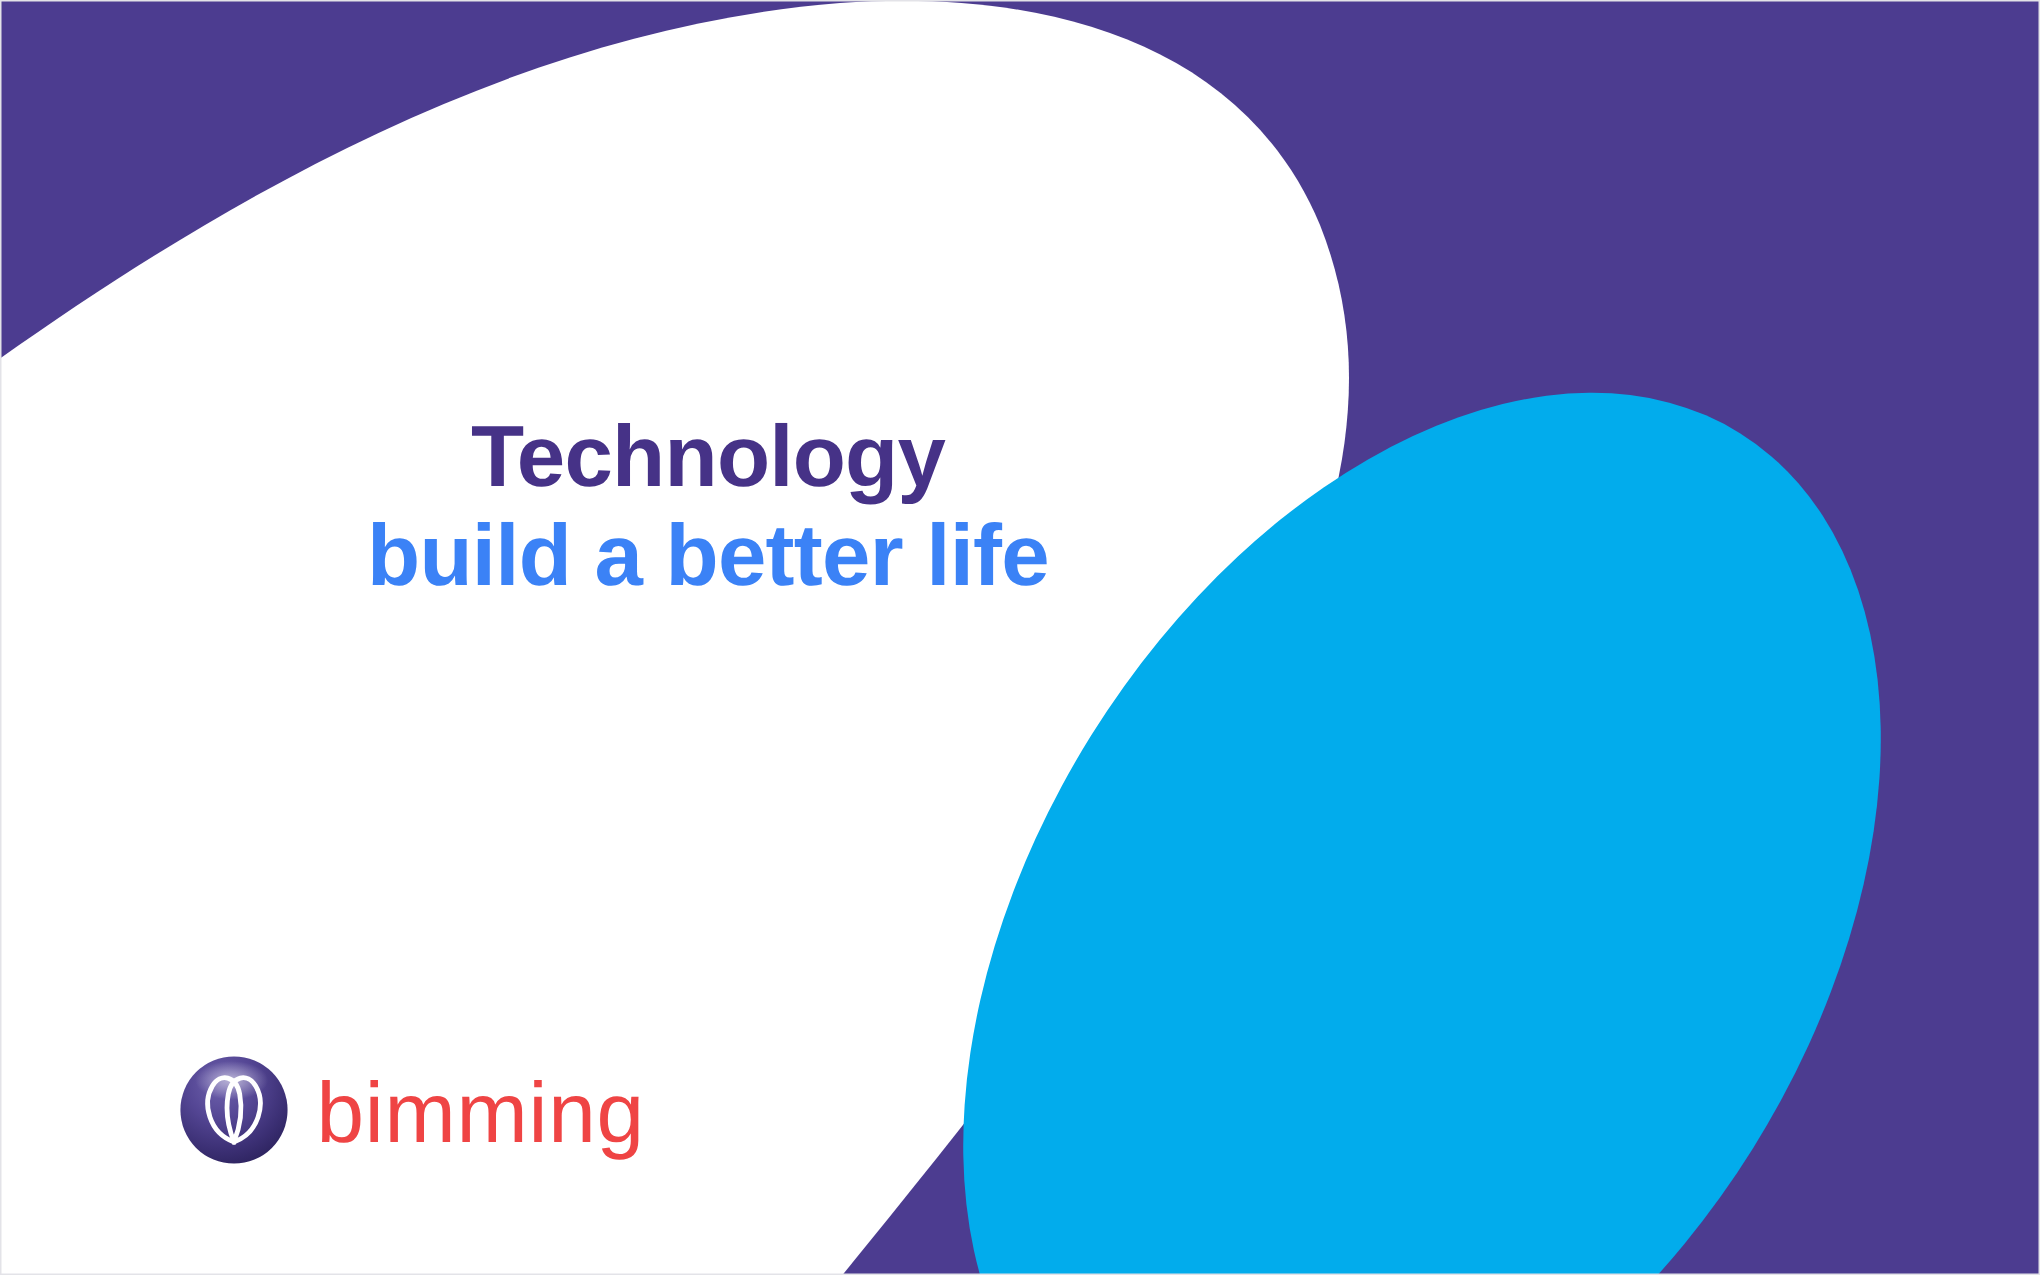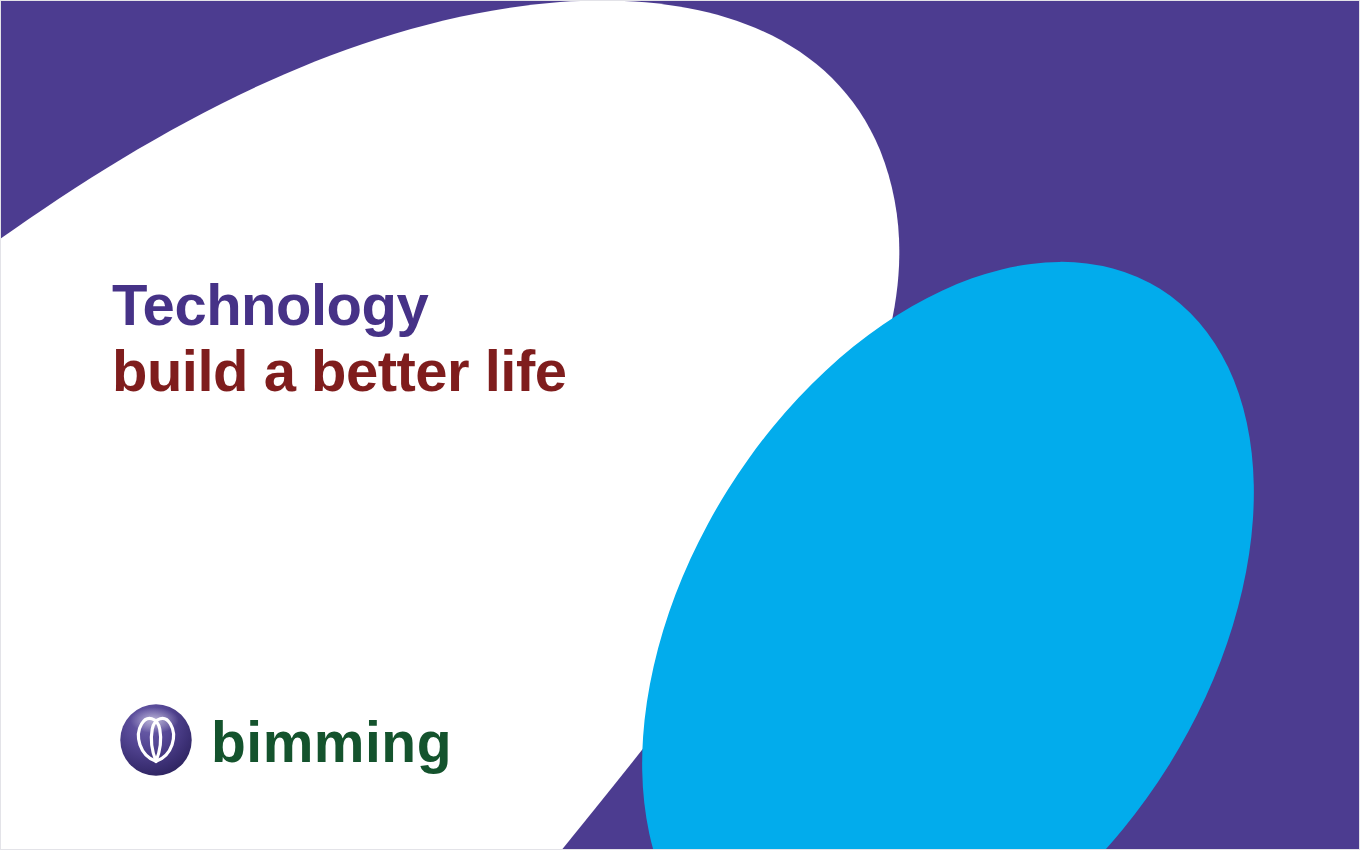--- a/index.html
+++ b/index.html
@@ -33,23 +33,24 @@
     left:112px;
     top:272px;
     width:720px;
   }
   .headline-line {
     font-size:58px;
     line-height:66px;
     font-weight:700;
     letter-spacing:-0.5px;
     white-space:nowrap;
+    text-align:center;
   }
   #headline-line-1 { color:#463287; }
-  #headline-line-2 { color:#7f1d1d; }
+  #headline-line-2 { color:#3b82f6; }
 
   #subtitle-cn {
     position:absolute;
     left:111px;
     top:426px;
     font-size:43px;
     line-height:50px;
     letter-spacing:1px;
     color:#463287;
     font-weight:400;
@@ -62,22 +63,22 @@
     left:118px;
     top:702px;
     display:flex;
     align-items:center;
     gap:17px;
   }
   #logo-mark { width:76px; height:76px; display:block; }
   #logo-wordmark {
     font-size:57px;
     line-height:57px;
-    font-weight:700;
-    color:#14532d;
+    font-weight:400;
+    color:#ef4444;
     letter-spacing:0.5px;
     white-space:nowrap;
     position:relative;
     top:2px;
   }
 </style>
 </head>
 <body>
 
 <div id="slide">

